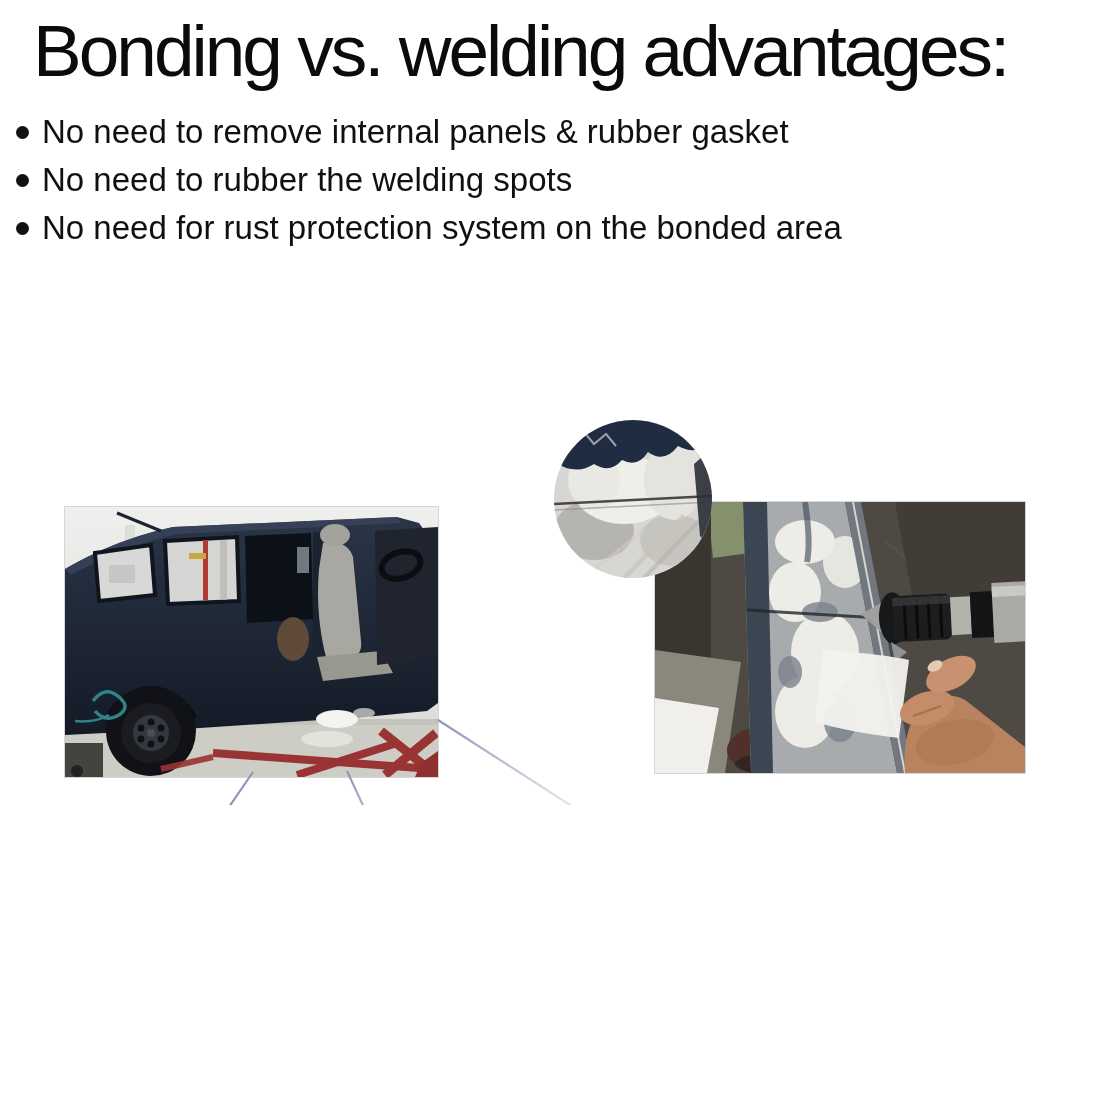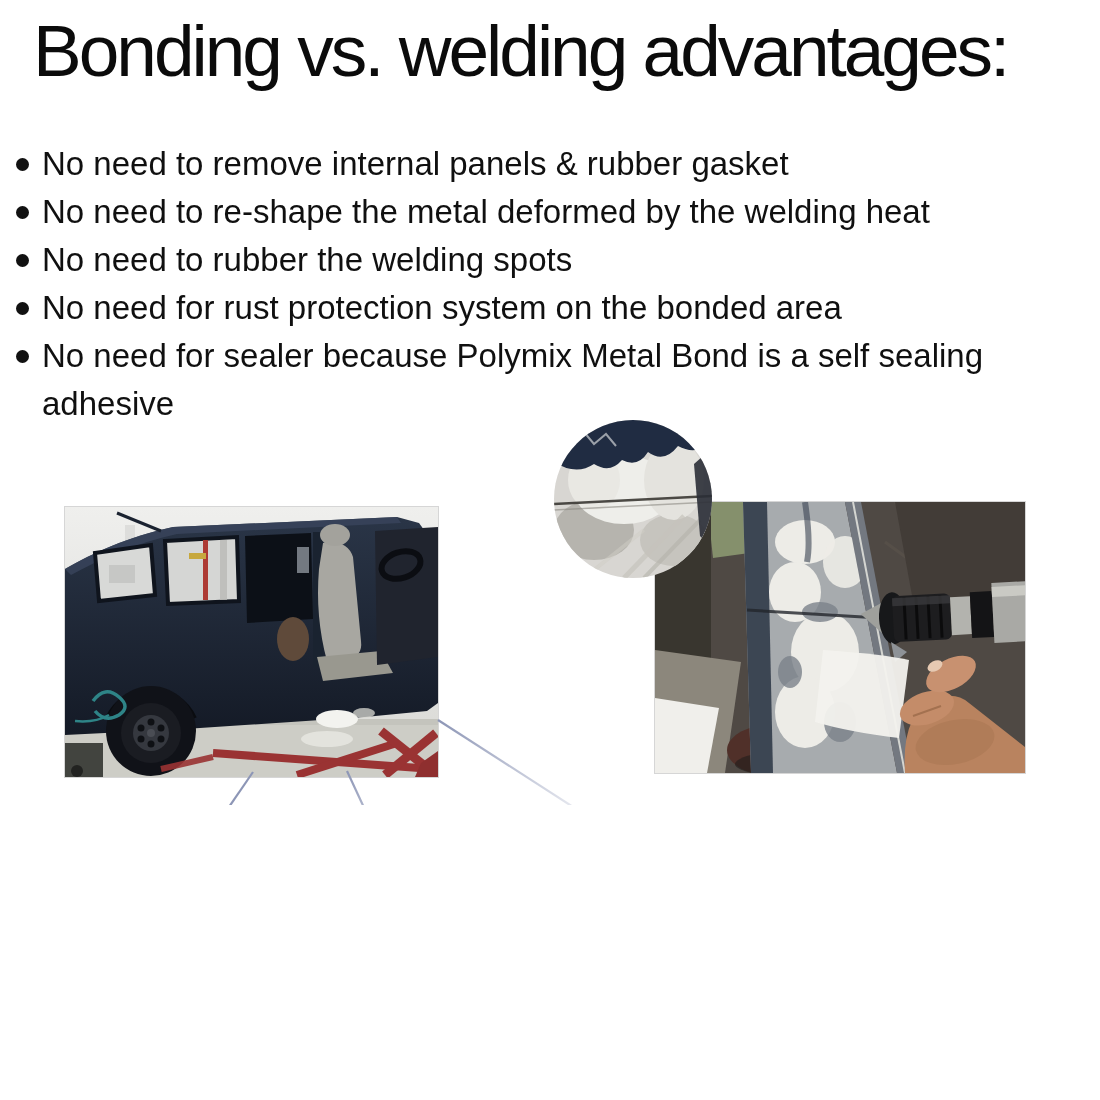--- a/index.html
+++ b/index.html
@@ -6,21 +6,21 @@
   .canvas{
     position:relative;width:1100px;height:805px;background:#ffffff;overflow:hidden;
     font-family:"Liberation Sans", sans-serif;color:#0d0d0d;
   }
   .title{
     position:absolute;left:33px;top:14px;margin:0;
     font-size:73px;font-weight:400;letter-spacing:-3px;line-height:1;color:#0b0b0b;
     white-space:nowrap;
   }
   .bullets{
-    position:absolute;left:14px;top:140px;width:1078px;margin:0;padding:0;list-style:none;
+    position:absolute;left:14px;top:108px;width:1078px;margin:0;padding:0;list-style:none;
   }
   .bullets li{
     position:relative;padding-left:28px;font-size:33px;line-height:48px;color:#101010;
     white-space:pre-line;
   }
   .bullets li .dot{
     position:absolute;left:2px;top:18px;width:13px;height:13px;border-radius:50%;
     background:#111111;
   }
   .photo{
@@ -42,25 +42,22 @@
 </style>
 </head>
 <body>
 
 <div class="canvas">
 
   <h1 class="title">Bonding vs. welding advantages:</h1>
 
   <ul class="bullets">
     <li><span class="dot"></span><span>No need to remove internal panels &amp; rubber gasket</span></li>
-    <li><span class="dot"></span><span>No need to re-shape the metal deformed by the welding heat</span></li>
     <li><span class="dot"></span><span>No need to rubber the welding spots</span></li>
     <li><span class="dot"></span><span>No need for rust protection system on the bonded area</span></li>
-    <li><span class="dot"></span><span>No need for sealer because Polymix Metal Bond is a self sealing
-adhesive</span></li>
   </ul>
 
   <div class="photo" id="photo-van">
     <svg viewBox="0 0 373 270" preserveAspectRatio="none">
       <defs>
         <linearGradient id="wallG" x1="0" y1="0" x2="0" y2="1">
           <stop offset="0" stop-color="#efefed"></stop>
             <stop offset="1" stop-color="#d8d8d4"></stop>
         </linearGradient>
         <linearGradient id="bodyG" x1="0" y1="0" x2="0" y2="1">

